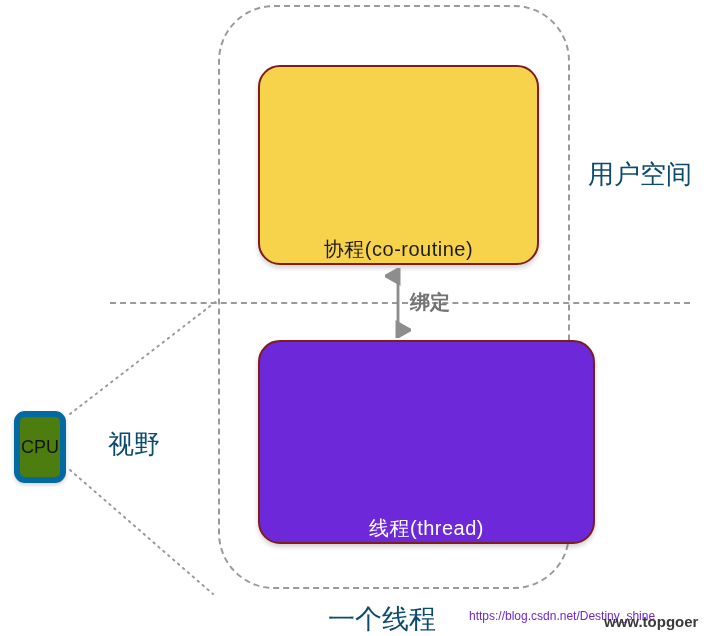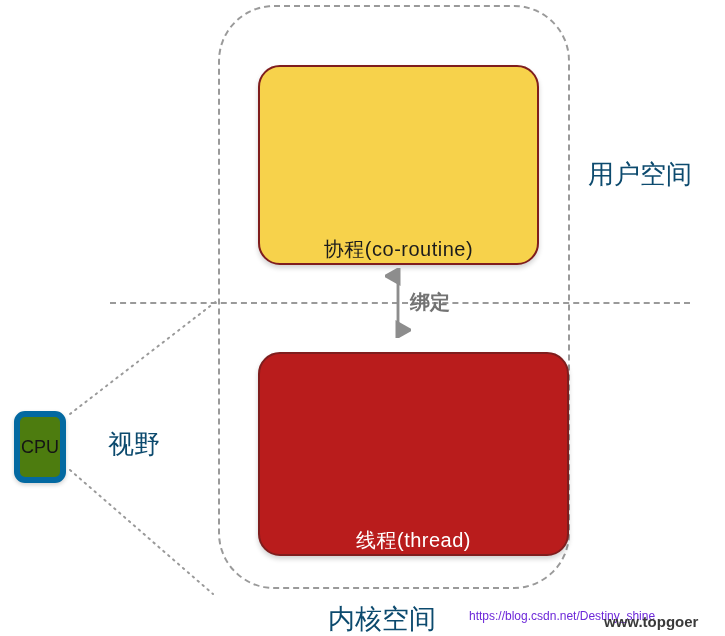--- a/index.html
+++ b/index.html
@@ -54,24 +54,24 @@
   }
   .coroutine-box {
     left: 258px;
     top: 65px;
     width: 281px;
     height: 200px;
     background: #F7D24B;
   }
   .thread-box {
     left: 258px;
-    top: 352px;
-    width: 311px;
+    top: 340px;
+    width: 337px;
     height: 204px;
-    background: #b91c1c;
+    background: #6d28d9;
   }
   .box-label {
     font-size: 20px;
     letter-spacing: 0.5px;
     color: #1c1c1c;
     user-select: none;
   }
   .thread-box .box-label {
     color: #ffffff;
   }
@@ -199,19 +199,19 @@
 
   <div class="cpu-box">
     <span class="cpu-label">CPU</span>
   </div>
 
   <div class="cn-label label-fov">视野</div>
 
   <div class="cn-label label-user">用户空间</div>
 
 
-  <div class="cn-label label-onethread">内核空间</div>
+  <div class="cn-label label-onethread">一个线程</div>
 
   <div class="watermark-csdn">https://blog.csdn.net/Destiny_shine</div>
 
   <div class="watermark-site">www.topgoer</div>
 
 </div>
 
 </body></html>

